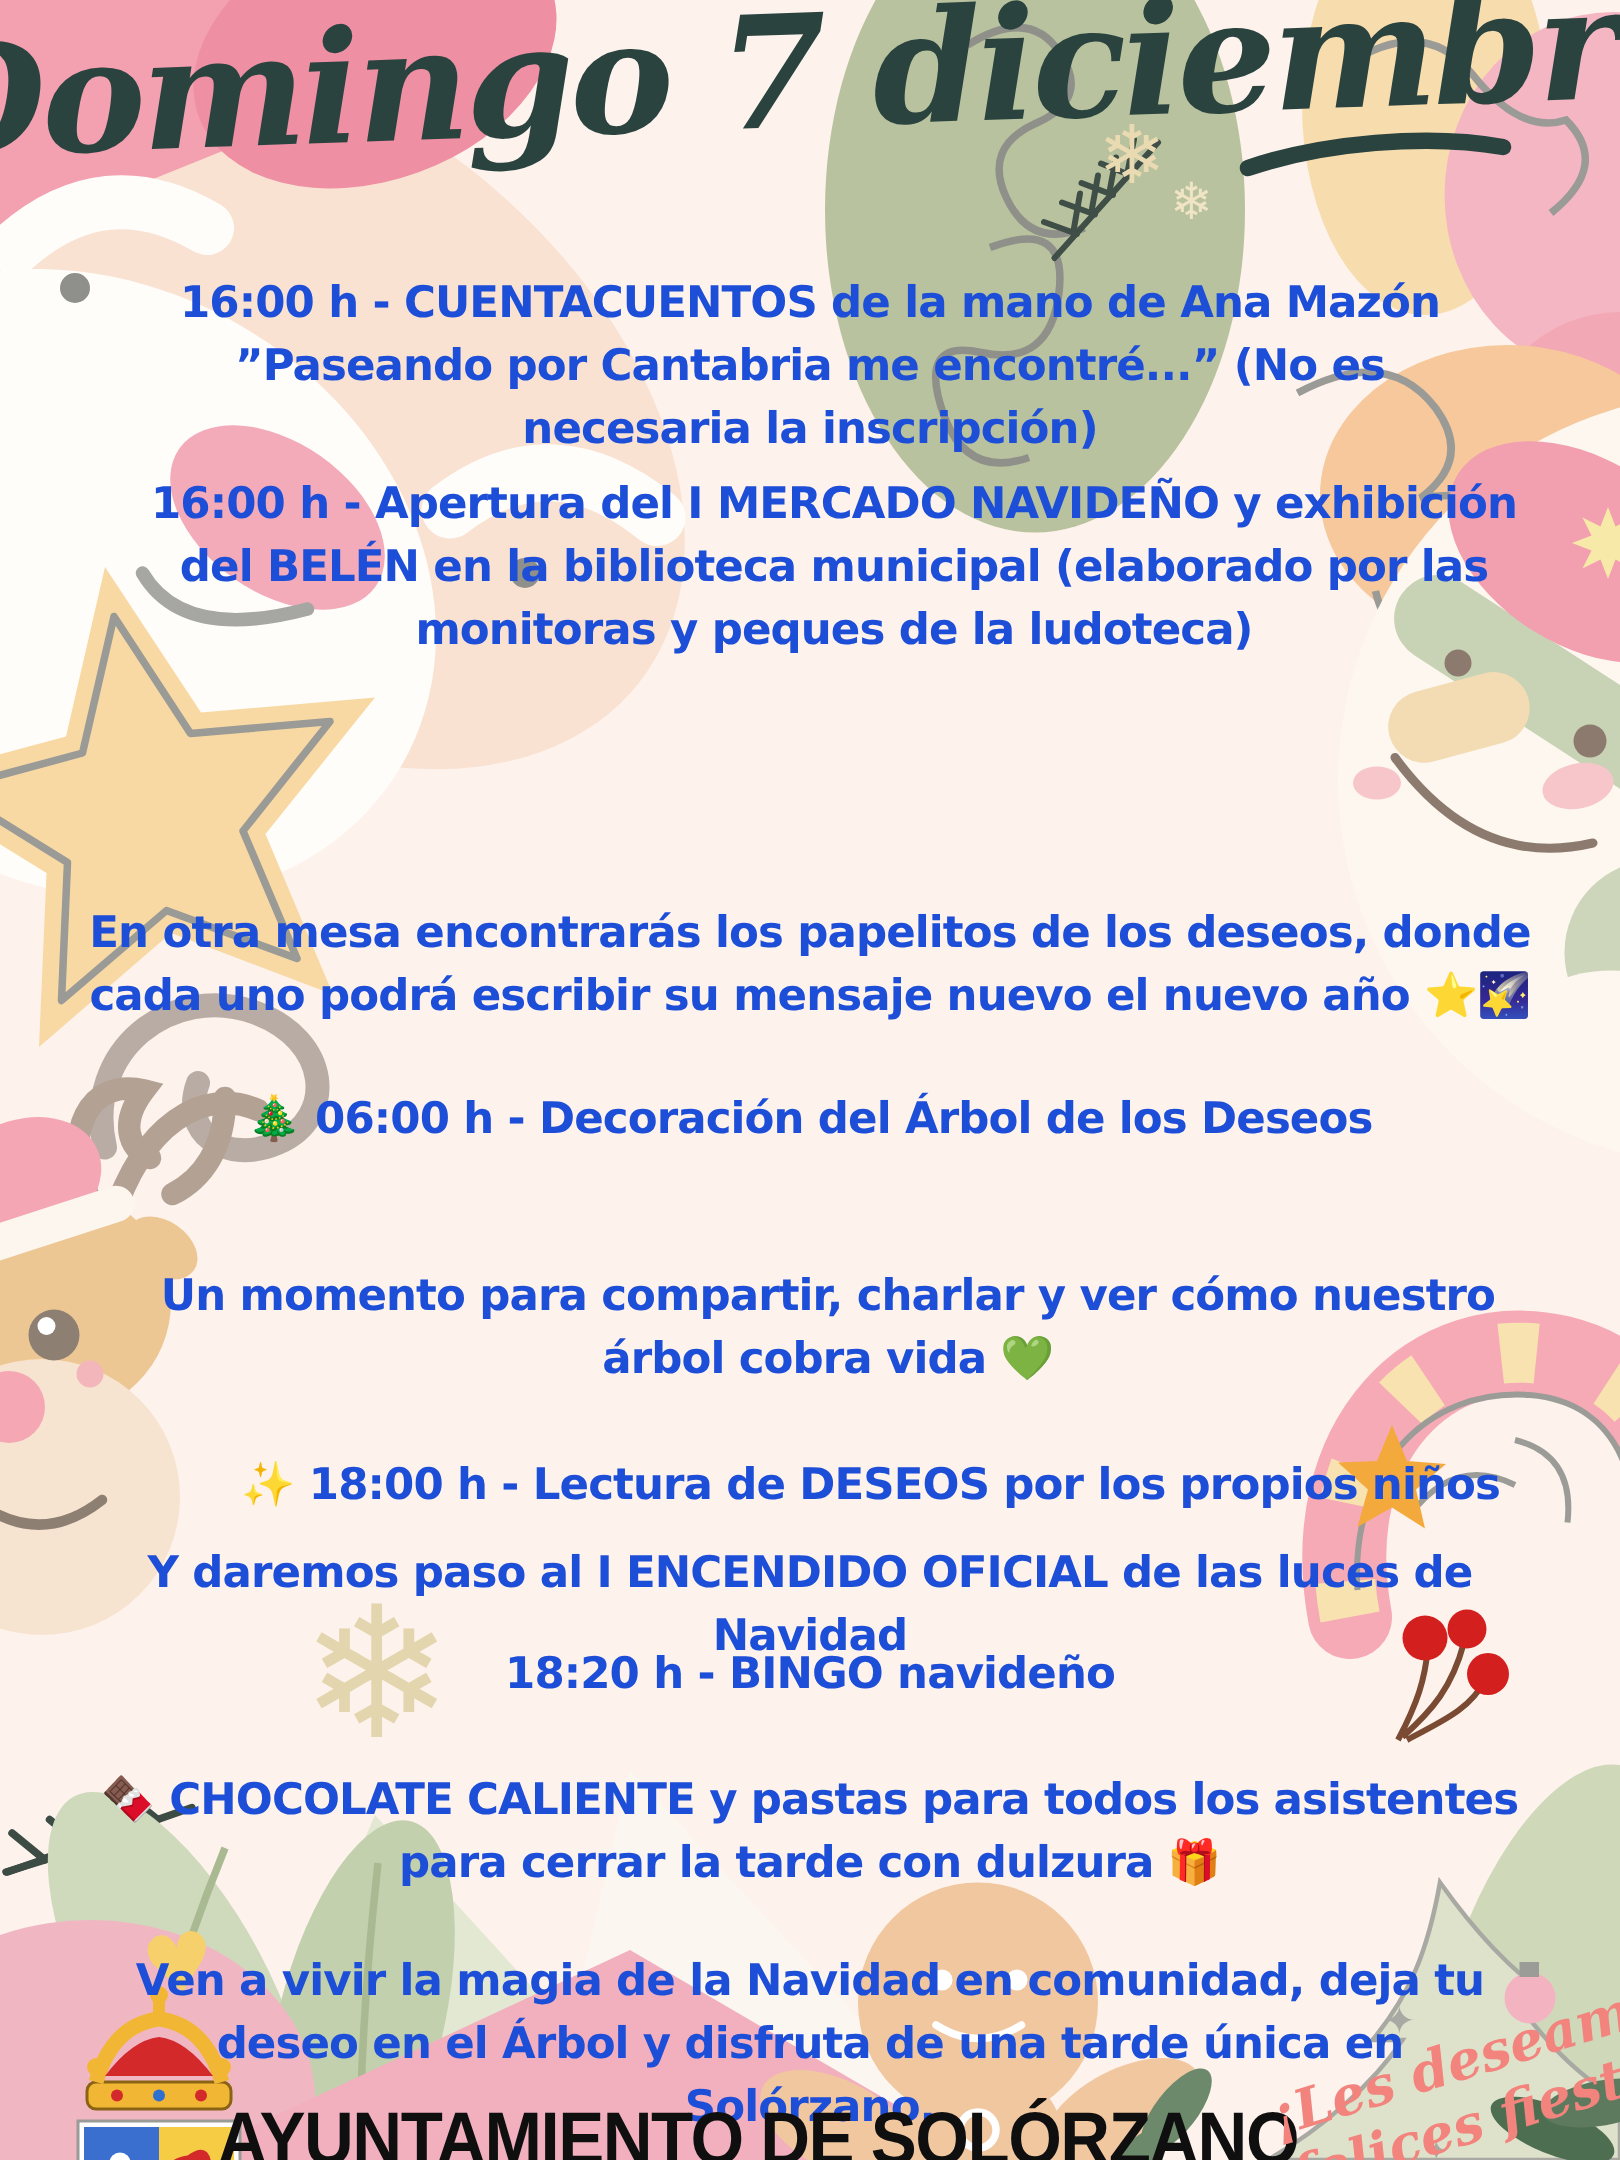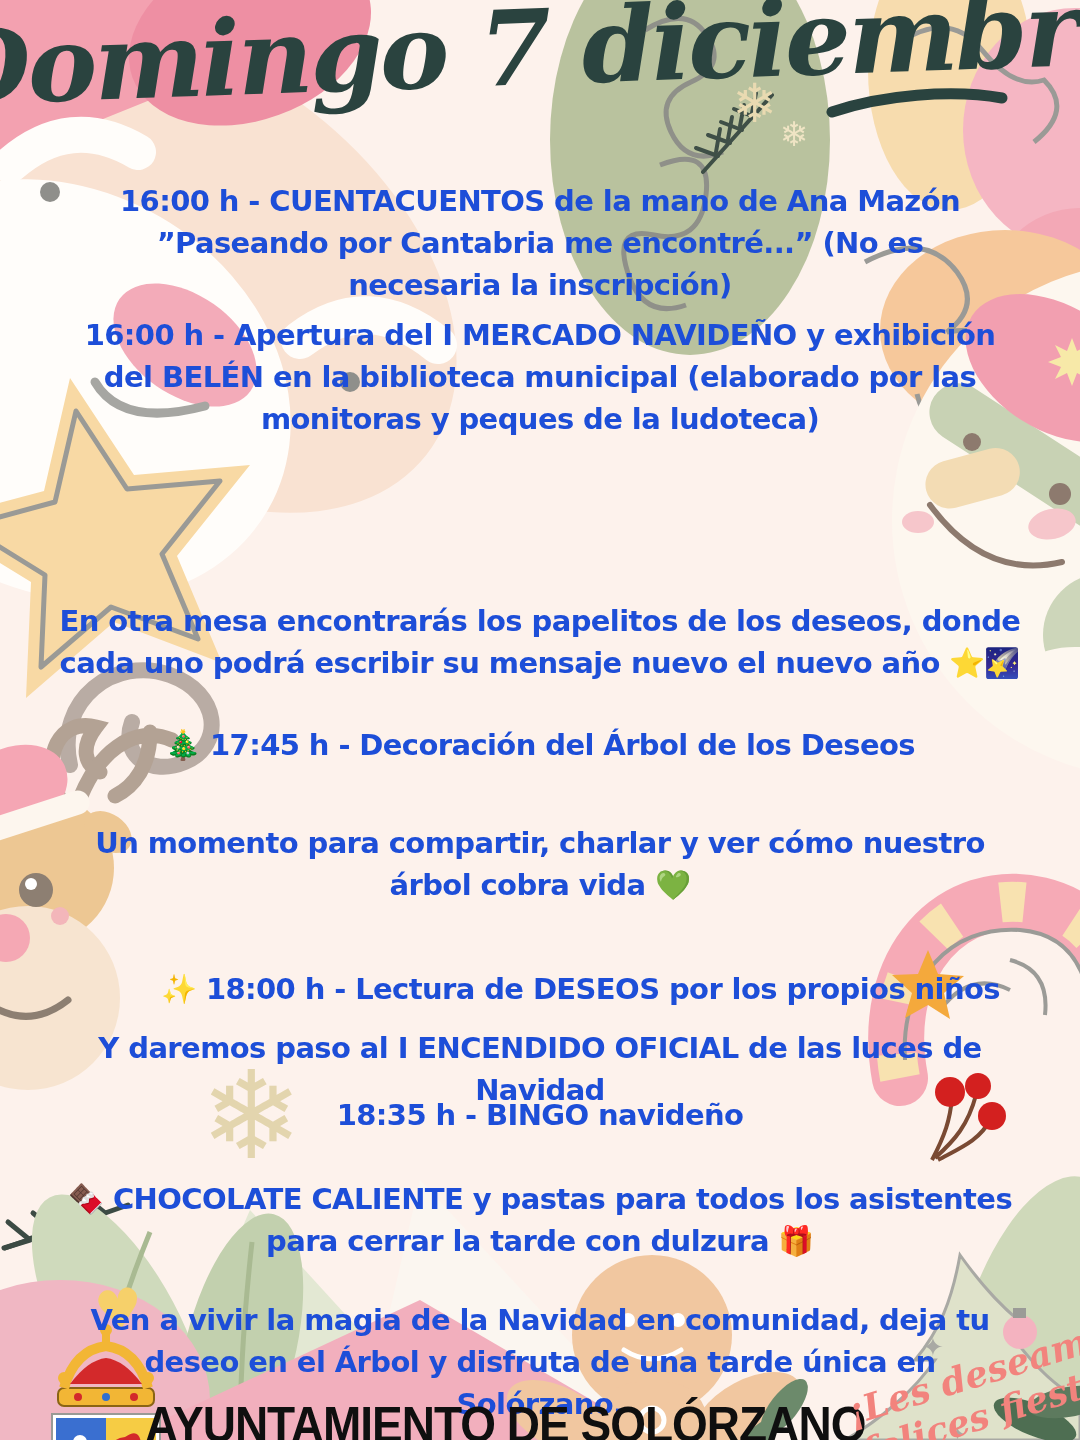--- a/index.html
+++ b/index.html
@@ -6,26 +6,26 @@
   .poster{position:relative;width:1080px;height:1440px;background:#fdf2ec;overflow:hidden;
           font-family:"DejaVu Sans",sans-serif;}
   svg.deco{position:absolute;left:0;top:0;z-index:1;}
   .title{position:absolute;left:540px;top:-14px;transform:translateX(-50%) rotate(-2deg);
          font-family:"DejaVu Serif",serif;font-style:italic;font-weight:bold;
          font-size:104px;color:#2a433f;white-space:nowrap;letter-spacing:-3px;z-index:3;margin:0;}
   .line{position:absolute;left:540px;transform:translateX(-50%);text-align:center;
         color:#1d4ed8;font-weight:bold;font-size:29px;line-height:42px;
         letter-spacing:-0.6px;margin:0;z-index:3;}
   .p0{top:180px;width:900px;}
-  .p1{top:314px;width:950px;}
+  .p1{top:314px;width:950px;margin-left:16px;}
   .p2{top:470px;width:930px;}
   .p3{top:600px;width:985px;}
   .p4{top:724px;width:920px;}
   .p5{top:766px;width:975px;}
-  .p6{top:822px;width:960px;}
+  .p6{top:842px;width:960px;margin-left:12px;}
   .p7{top:968px;width:920px;text-align:right;}
   .p8{top:1010px;width:990px;margin-top:17px;}
   .p9{top:1094px;width:600px;}
   .p10{top:1178px;width:950px;}
   .p11{top:1299px;width:920px;}
   .footer-org{position:absolute;left:145px;top:1396px;font-family:"Liberation Sans",sans-serif;
         font-weight:bold;font-size:46px;color:#0f0f0f;letter-spacing:-1px;
         white-space:nowrap;z-index:3;transform:scaleY(1.08);transform-origin:top left;}
   .wish{position:absolute;left:845px;top:1348px;width:300px;transform:rotate(-17deg);
         color:#f2837d;font-family:"DejaVu Serif",serif;font-style:italic;font-weight:bold;
@@ -202,25 +202,25 @@
     </g>
   </svg>
 
   <span class="heart-decor">♥</span>
 
   <h1 class="title">Domingo 7 diciembre</h1>
 
   <p class="line p0">16:00 h - CUENTACUENTOS de la mano de Ana Mazón ”Paseando por Cantabria me encontré...”  (No es necesaria la inscripción)</p>
   <p class="line p1">16:00 h - Apertura del I MERCADO NAVIDEÑO y exhibición del BELÉN en la biblioteca municipal (elaborado por las monitoras y peques de la ludoteca)</p>
   <p class="line p3">En otra mesa encontrarás los papelitos de los deseos, donde cada uno podrá escribir su mensaje nuevo el nuevo año ⭐🌠</p>
-  <p class="line p4">🎄 17:45 h - Decoración del Árbol de los Deseos</p>
+  <p class="line p4">🎄 06:00 h - Decoración del Árbol de los Deseos</p>
   <p class="line p6">Un momento para compartir, charlar y ver cómo nuestro árbol cobra vida 💚</p>
   <p class="line p7">✨ 18:00 h - Lectura de DESEOS por los propios niños</p>
   <p class="line p8">Y daremos paso al I ENCENDIDO OFICIAL de las luces de Navidad</p>
-  <p class="line p9">18:35 h - BINGO navideño</p>
+  <p class="line p9">18:20 h - BINGO navideño</p>
   <p class="line p11">Ven a vivir la magia de la Navidad en comunidad, deja tu deseo en el Árbol y disfruta de una tarde única en Solórzano.</p>
   <p class="line p10">🍫 CHOCOLATE CALIENTE y pastas para todos los asistentes para cerrar la tarde con dulzura 🎁</p>
 
   <div class="footer-org">AYUNTAMIENTO DE SOLÓRZANO</div>
 
   <div class="wish">¡Les deseamos
 felices fiestas!</div>
 
 </div>
 

